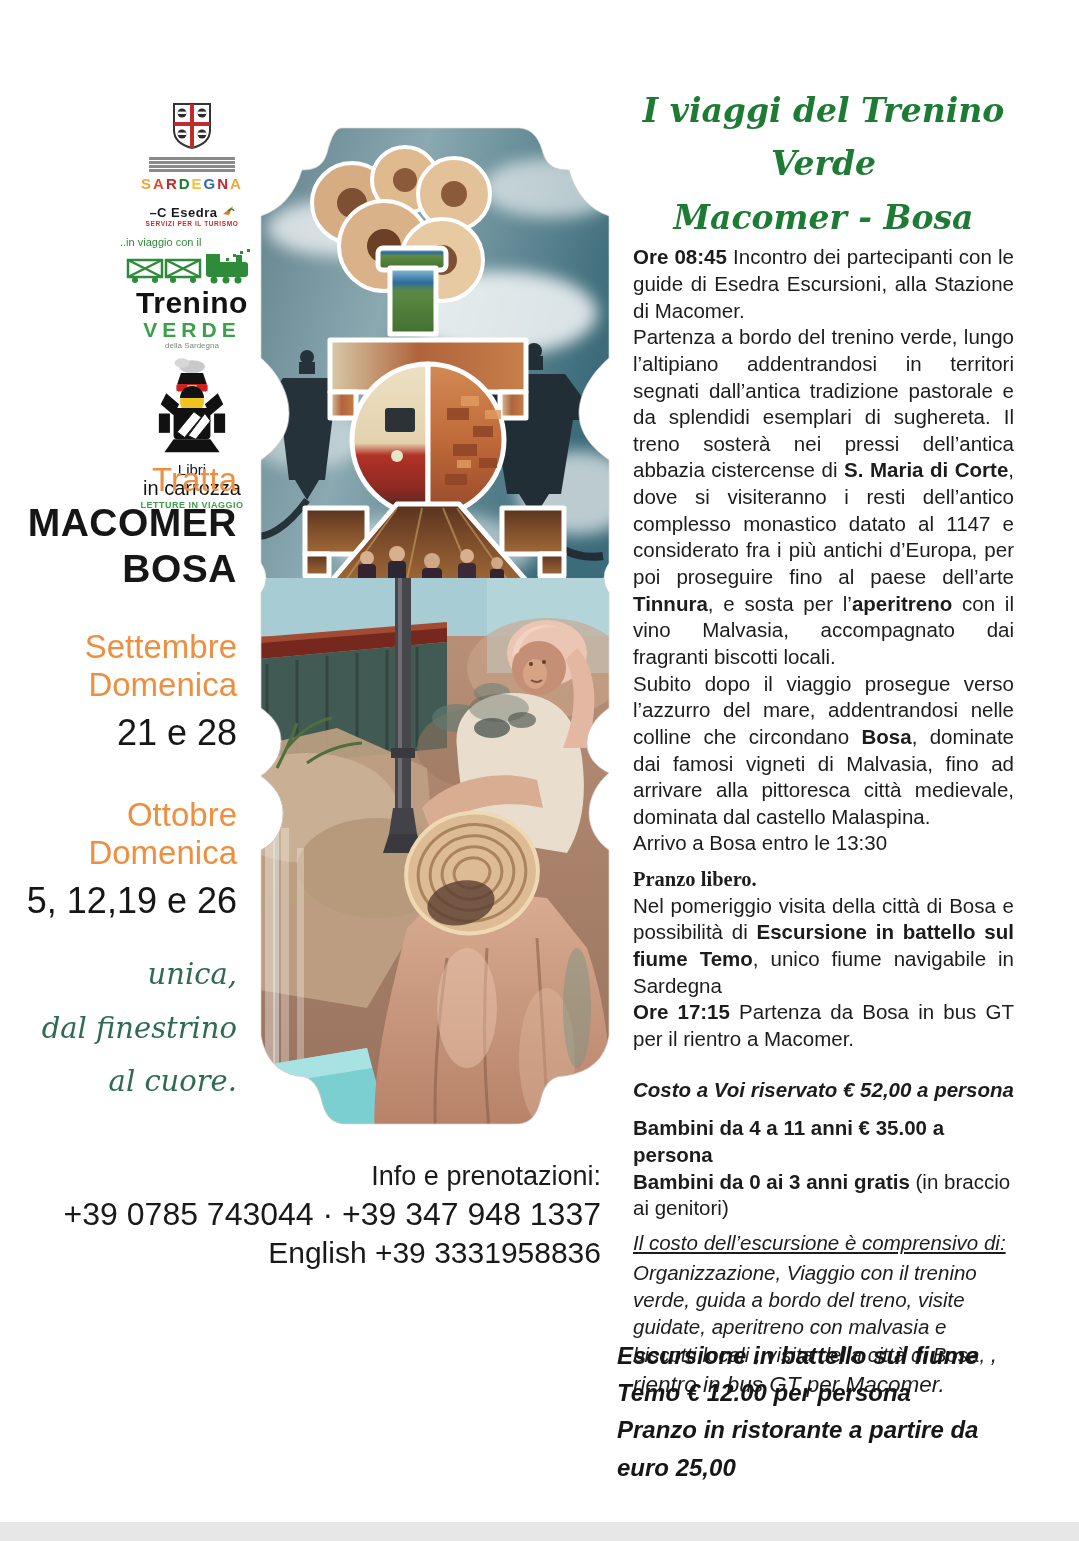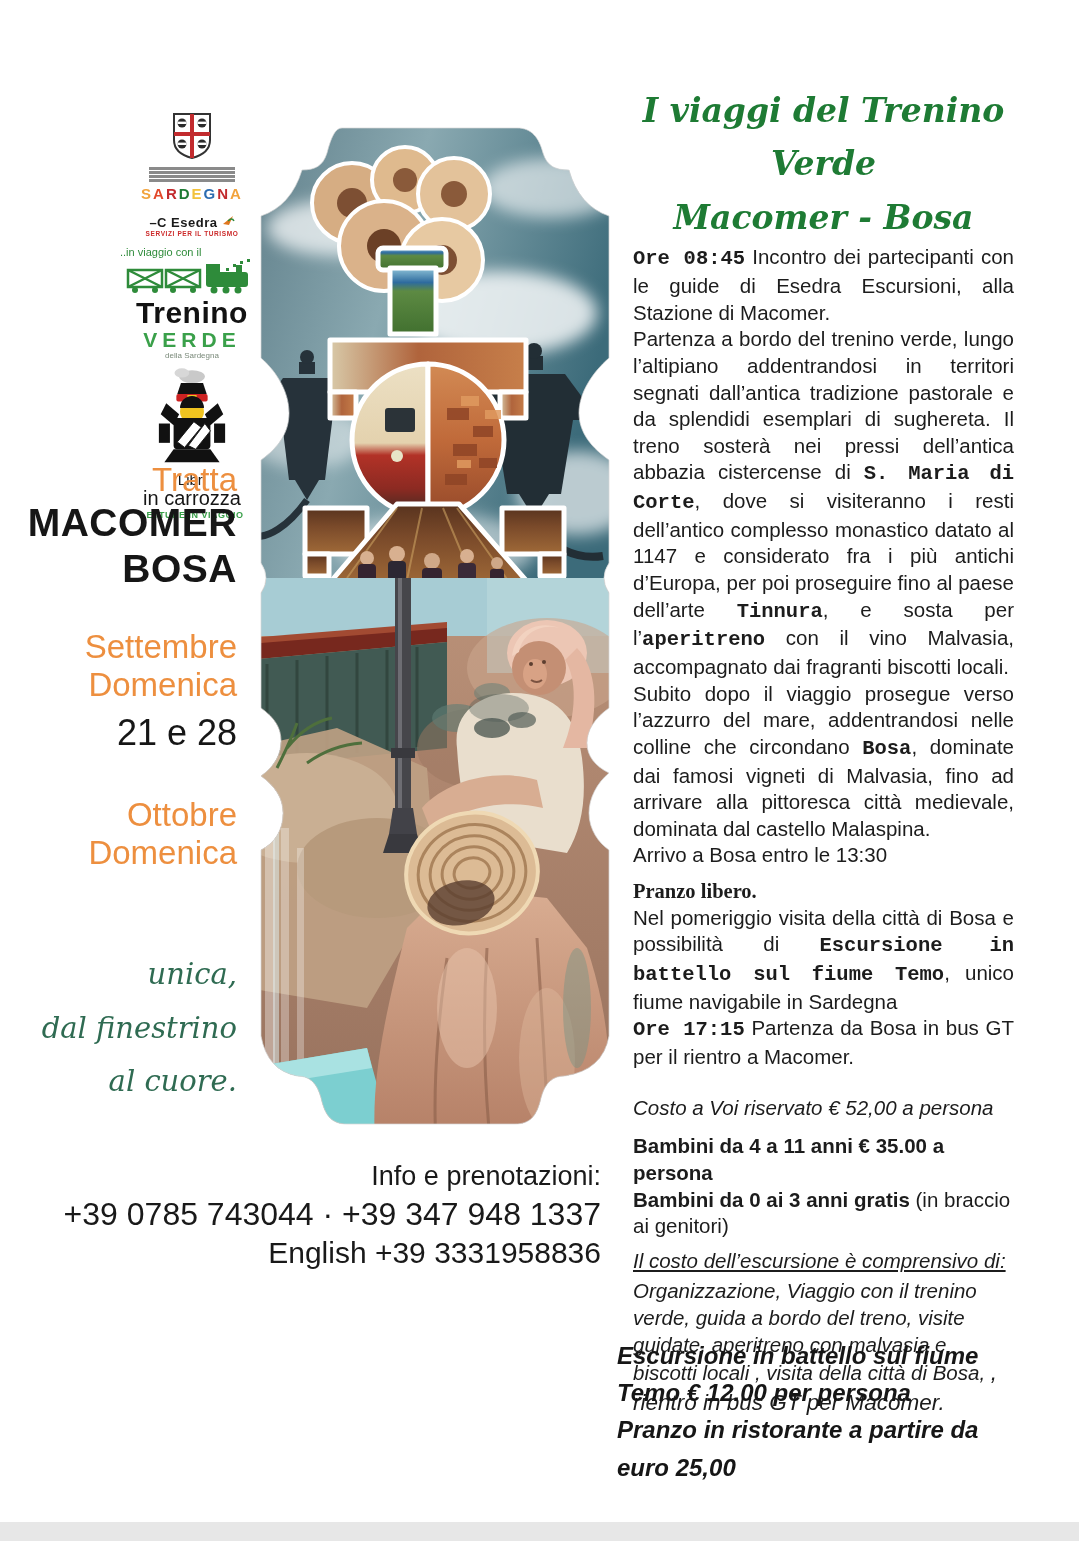--- a/index.html
+++ b/index.html
@@ -1,21 +1,21 @@
 <!DOCTYPE html>
 <html><head>
 <meta charset="utf-8">
 <style>
   html,body{margin:0;padding:0;background:#fff;}
   .page{position:relative;width:1079px;height:1541px;background:#fff;overflow:hidden;
         font-family:"Liberation Sans",sans-serif;color:#1c1c1c;}
   .bottom-strip{position:absolute;left:0;bottom:0;width:100%;height:19px;background:#e7e7e7;}
 
   
-  .logos{position:absolute;left:116px;top:112px;width:152px;text-align:center;}
+  .logos{position:absolute;left:116px;top:102px;width:152px;text-align:center;}
   .gov-lines{width:86px;margin:3px auto 0;}
   .gov-lines div{height:2.5px;background:#8a8a8a;margin:1.5px 0;}
   .sardegna-word{font-size:15px;font-weight:bold;letter-spacing:2px;margin-top:3px;}
   .esedra-name{margin-top:13px;font-size:13px;font-weight:bold;color:#1a1a1a;letter-spacing:.5px;}
   .esedra-tag{font-size:6.5px;font-weight:bold;color:#cc2a2a;letter-spacing:.6px;}
   .viaggio{margin-top:9px;font-size:11px;color:#2e8b3a;text-align:left;padding-left:4px;}
   .trenino-name{font-size:30px;font-weight:bold;color:#121212;line-height:1.02;letter-spacing:.5px;}
   .trenino-verde{font-size:21px;font-weight:bold;color:#3aa04a;letter-spacing:5px;line-height:1.1;}
   .trenino-sub{font-size:8px;color:#7a8a7a;}
   .libri{margin-top:8px;}
@@ -40,28 +40,28 @@
   .c-head{font-size:27px;line-height:1.25;}
   .c-phones{font-size:32px;line-height:1.25;}
   .c-eng{font-size:30px;line-height:1.25;margin-left:18px;}
   .c-web{font-size:29px;line-height:1.25;color:#6ca95f;}
 
   
   .main-col{position:absolute;left:633px;top:84px;width:381px;}
   .title{text-align:center;font-family:"DejaVu Serif",serif;font-style:italic;font-weight:bold;
          font-size:33px;line-height:1.62;color:#1e7b34;}
   .main-col p{margin:0;text-align:justify;font-size:20.5px;line-height:1.3;color:#1c1c1c;}
-  .b{font-weight:bold;font-family:Liberation Mono, monospace;}
+  .b{font-weight:bold;}
   .p1{margin-top:34px;}
   .p2{margin-top:27px;}
   .lunch{font-family:"Liberation Serif",serif;font-weight:bold;font-size:23px;margin-top:9px !important;
          text-align:left !important;}
   .p5{margin-top:9px;}
   .p6{margin-top:27px;}
-  .price{margin-top:24px !important;font-weight:normal;font-style:italic;font-size:24.5px;
+  .price{margin-top:24px !important;font-weight:bold;font-style:italic;font-size:24.5px;
          color:#c9242b;text-align:left;}
   .kids{margin-top:12px !important;font-size:17px;font-weight:bold;line-height:1.5;text-align:left !important;}
   .kids .note{font-weight:normal;}
   .inc-title{margin-top:8px !important;font-style:italic;font-size:17.5px;text-align:left !important;
              text-decoration:underline;}
   .inc-body{margin-top:4px !important;font-style:italic;font-size:17.5px;line-height:1.34;text-align:left !important;}
   .inc-big{font-size:22.5px;}
   .extras{position:absolute;left:617px;top:1337px;width:420px;font-weight:bold;font-style:italic;
           font-size:24px;line-height:1.55;color:#161616;}
 
@@ -165,20 +165,21 @@
 
   <div class="dates-sep">
     <div class="d-month">Settembre</div>
     <div class="d-day">Domenica</div>
     <div class="d-nums">21 e 28</div>
   </div>
 
   <div class="dates-oct">
     <div class="d-month">Ottobre</div>
     <div class="d-day">Domenica</div>
+    <div class="d-nums">5, 12,19 e 26</div>
   </div>
 
   <div class="quote">
     <div>unica,</div>
     <div>dal finestrino</div>
     <div>al cuore.</div>
   </div>
 
   <div class="contact">
     <div class="c-head">Info e prenotazioni:</div>

